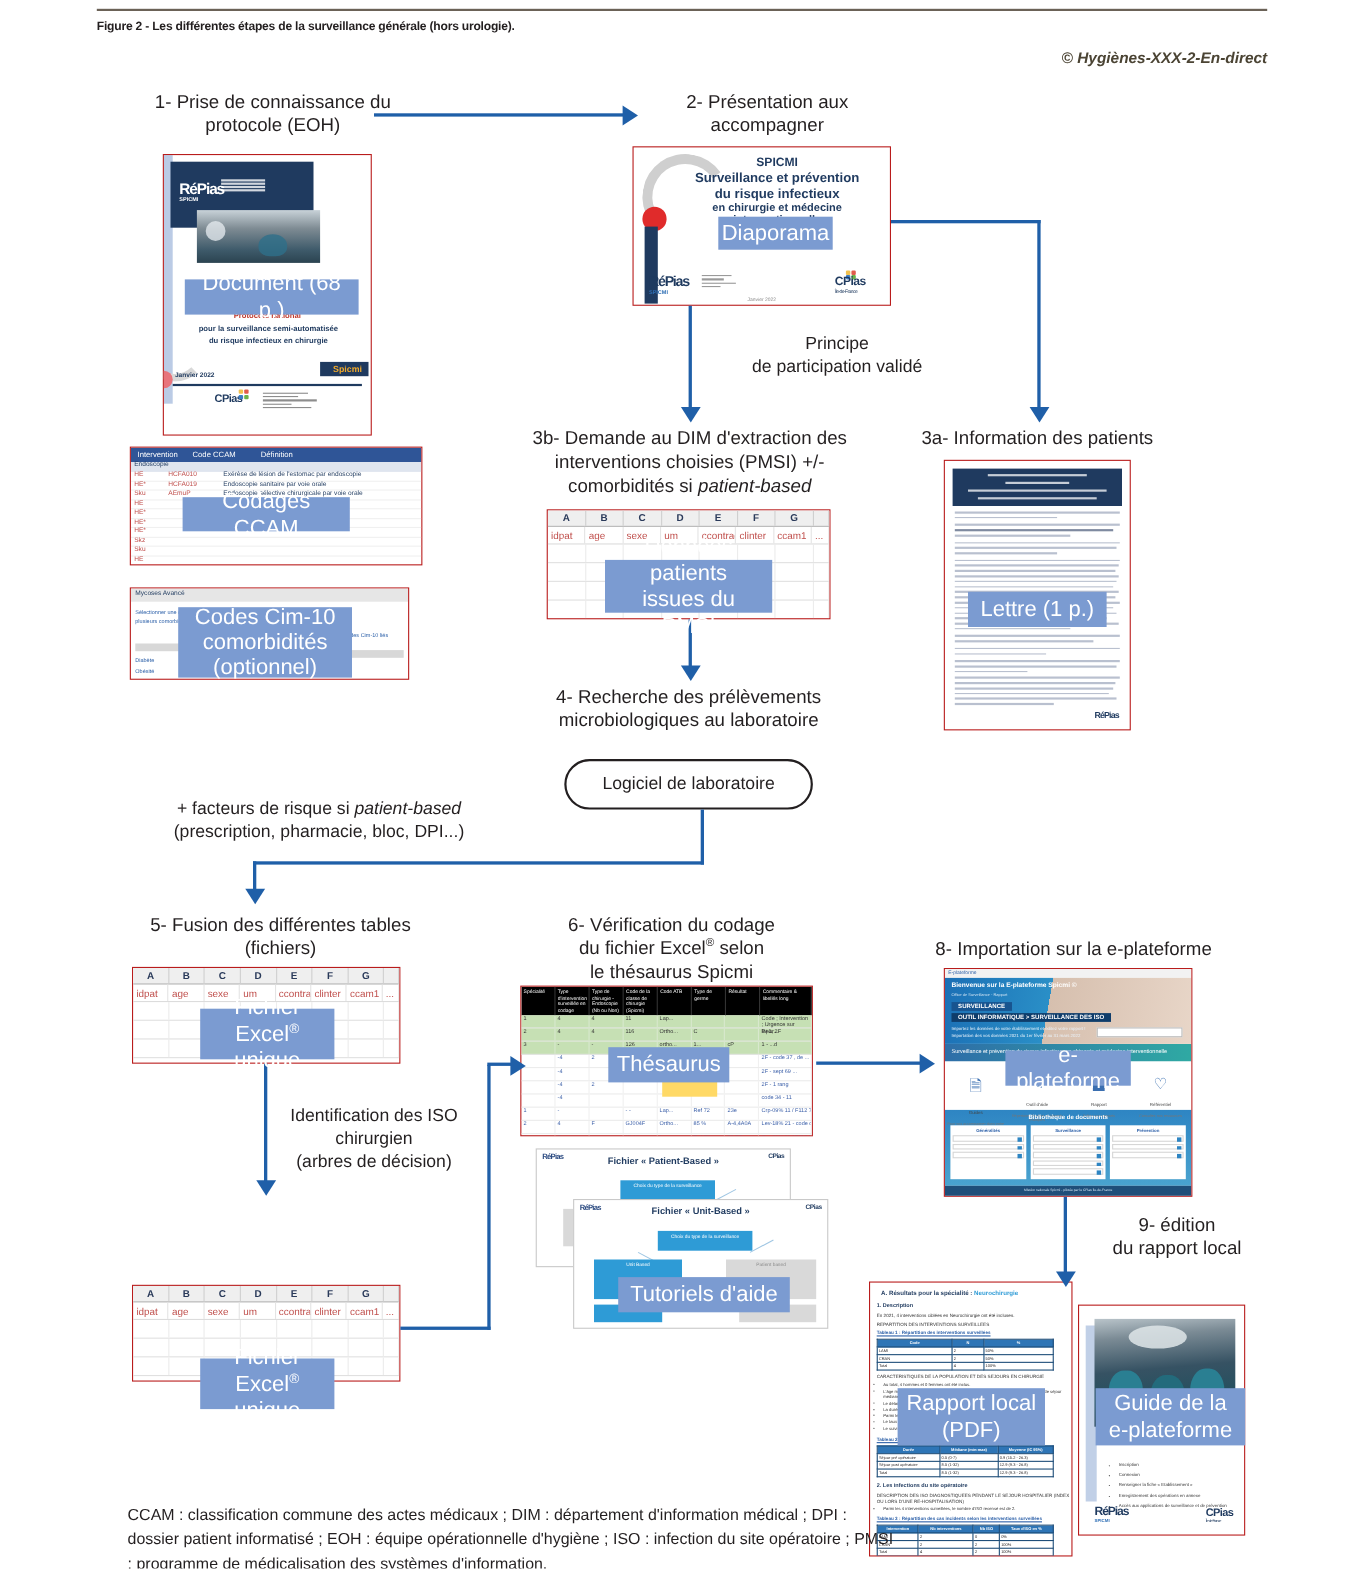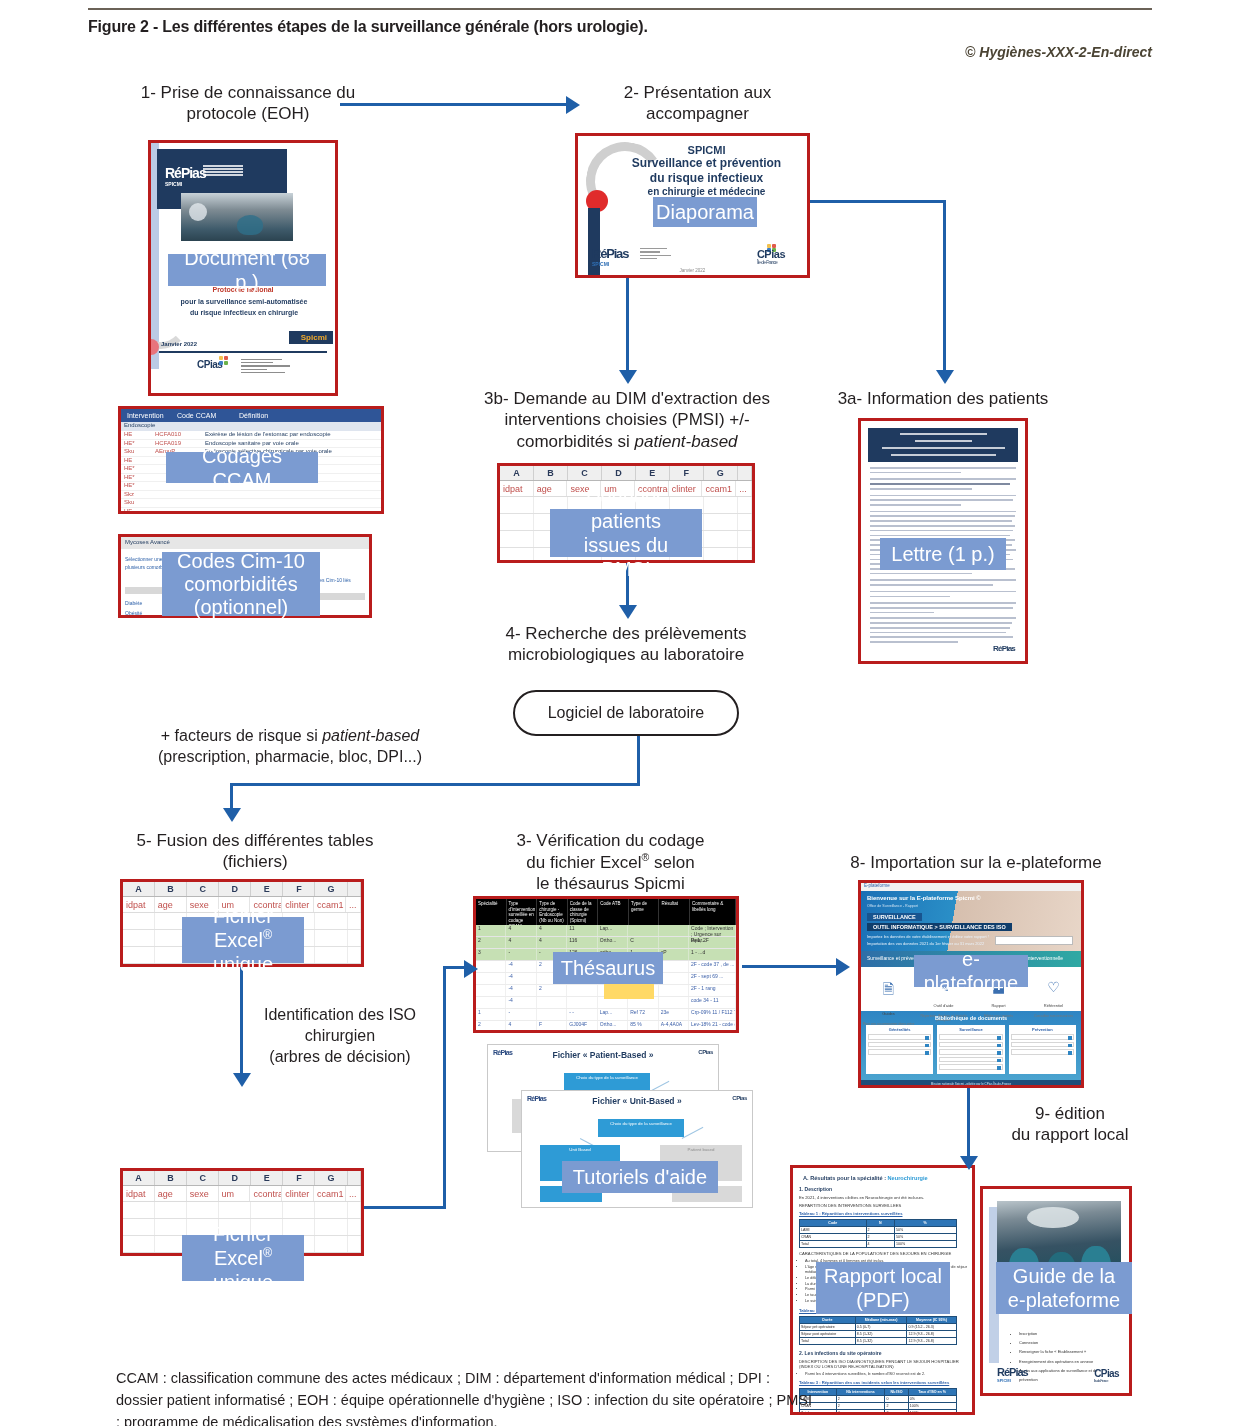--- a/index.html
+++ b/index.html
@@ -9,21 +9,21 @@
     background:#ffffff;
     font-family:"Liberation Sans", sans-serif;
     color:#231f20;
     position:relative;
     overflow:hidden;
   }
   .page { position:relative; width:1240px; height:1426px; }
 
   .rule { position:absolute; left:88px; top:8px; width:1064px; height:2px; background:#6b6257; }
 
-  .fig-title { position:absolute; left:88px; top:18px; font-size:16px; font-weight:bold; letter-spacing:-0.2px; }
+  .fig-title { position:absolute; left:88px; top:18px; font-size:11px; font-weight:bold; letter-spacing:-0.2px; }
   .credit { position:absolute; right:88px; top:44px; font-size:14px; font-style:italic; font-weight:bold; color:#4b4434; }
 
   .step-label { position:absolute; text-align:center; font-size:17px; line-height:1.25; color:#231f20; }
   .edge-label { position:absolute; text-align:center; font-size:16px; line-height:1.3; color:#231f20; }
   .ital { font-style:italic; }
   .sup { font-size:0.62em; vertical-align:super; }
 
   
   .chip {
     position:absolute;
@@ -37,21 +37,21 @@
     padding:3px 8px;
   }
 
   
   .arrow-line { position:absolute; background:#1f5fa8; z-index:5; }
   .arrow-head { position:absolute; width:0; height:0; z-index:6; }
   .ah-down { border-left:9px solid transparent; border-right:9px solid transparent; border-top:14px solid #1f5fa8; }
   .ah-right { border-top:9px solid transparent; border-bottom:9px solid transparent; border-left:14px solid #1f5fa8; }
 
   
-  .thumb { position:absolute; background:#ffffff; border:3px solid #b91c1c; overflow:hidden; }
+  .thumb { position:absolute; background:#ffffff; border:1px solid #b91c1c; overflow:hidden; }
 
   
   .cover { background:#fff; }
   .cover .navyband { position:absolute; left:6px; top:6px; width:130px; height:60px; background:#1f3a5f; }
   .cover .repias { position:absolute; left:14px; top:22px; font-size:14px; font-weight:bold; color:#fff; letter-spacing:-1px; }
   .cover .repias small { display:block; font-size:5px; letter-spacing:0; }
   .cover .repias-sub { position:absolute; left:52px; top:22px; width:40px; }
   .cover .repias-sub i { display:block; height:1.5px; background:#ffffff; opacity:.8; margin-bottom:1.5px; width:100%;}
   .cover .photo { position:absolute; left:30px; top:50px; width:112px; height:48px;
      background:linear-gradient(180deg,#c8d2d8 0%,#7e8b93 35%,#3f5b6b 75%,#2b4350 100%); }
@@ -311,20 +311,24 @@
 
   <div class="chip" style="left:653px; top:197px; width:104px; height:30px;">Diaporama</div>
 
   <div class="arrow-line" style="left:626px; top:278px; width:3px; height:94px;"></div>
   <div class="arrow-head ah-down" style="left:618.5px; top:370px;"></div>
 
   <div class="arrow-line" style="left:810px; top:200px; width:136px; height:3px;"></div>
   <div class="arrow-line" style="left:943px; top:200px; width:3px; height:172px;"></div>
   <div class="arrow-head ah-down" style="left:935.5px; top:370px;"></div>
 
+  <div class="edge-label" style="left:636px; top:303px; width:250px;">
+    <div>Principe</div>
+    <div>de participation validé</div>
+  </div>
 
   <div class="thumb ccam" style="left:118px; top:406px; width:266px; height:108px;">
     <div class="hdr">
       <span style="width:56px;padding-left:6px">Intervention</span>
       <span style="width:62px">Code CCAM</span>
       <span style="flex:1">Définition</span>
     </div>
     <div class="sub">Endoscopie</div>
     <div>
       <div class="row">
@@ -671,21 +675,21 @@
     <span><span>Fichier Excel</span><span class="sup">®</span></span>
     <span>unique</span>
   </div>
 
   <div class="arrow-line" style="left:364px; top:1206px; width:82px; height:3px;"></div>
   <div class="arrow-line" style="left:443px; top:968px; width:3px; height:241px;"></div>
   <div class="arrow-line" style="left:443px; top:966px; width:24px; height:3px;"></div>
   <div class="arrow-head ah-right" style="left:464px; top:959.5px;"></div>
 
   <div class="step-label" style="left:468px; top:830px; width:285px;">
-    <div>3- Vérification du codage</div>
+    <div>6- Vérification du codage</div>
     <div><span>du fichier Excel</span><span class="sup">®</span><span> selon</span></div>
     <div>le thésaurus Spicmi</div>
   </div>
 
   <div class="thumb thes" style="left:473px; top:896px; width:266px; height:137px;">
     <div class="hd">
       <div>Spécialité</div>
       <div>Type d'intervention surveillée en codage CCAM</div>
       <div>Type de chirurgie - Endoscopie (Nb ou Non)</div>
       <div>Code de la classe de chirurgie (Spicmi)</div>

